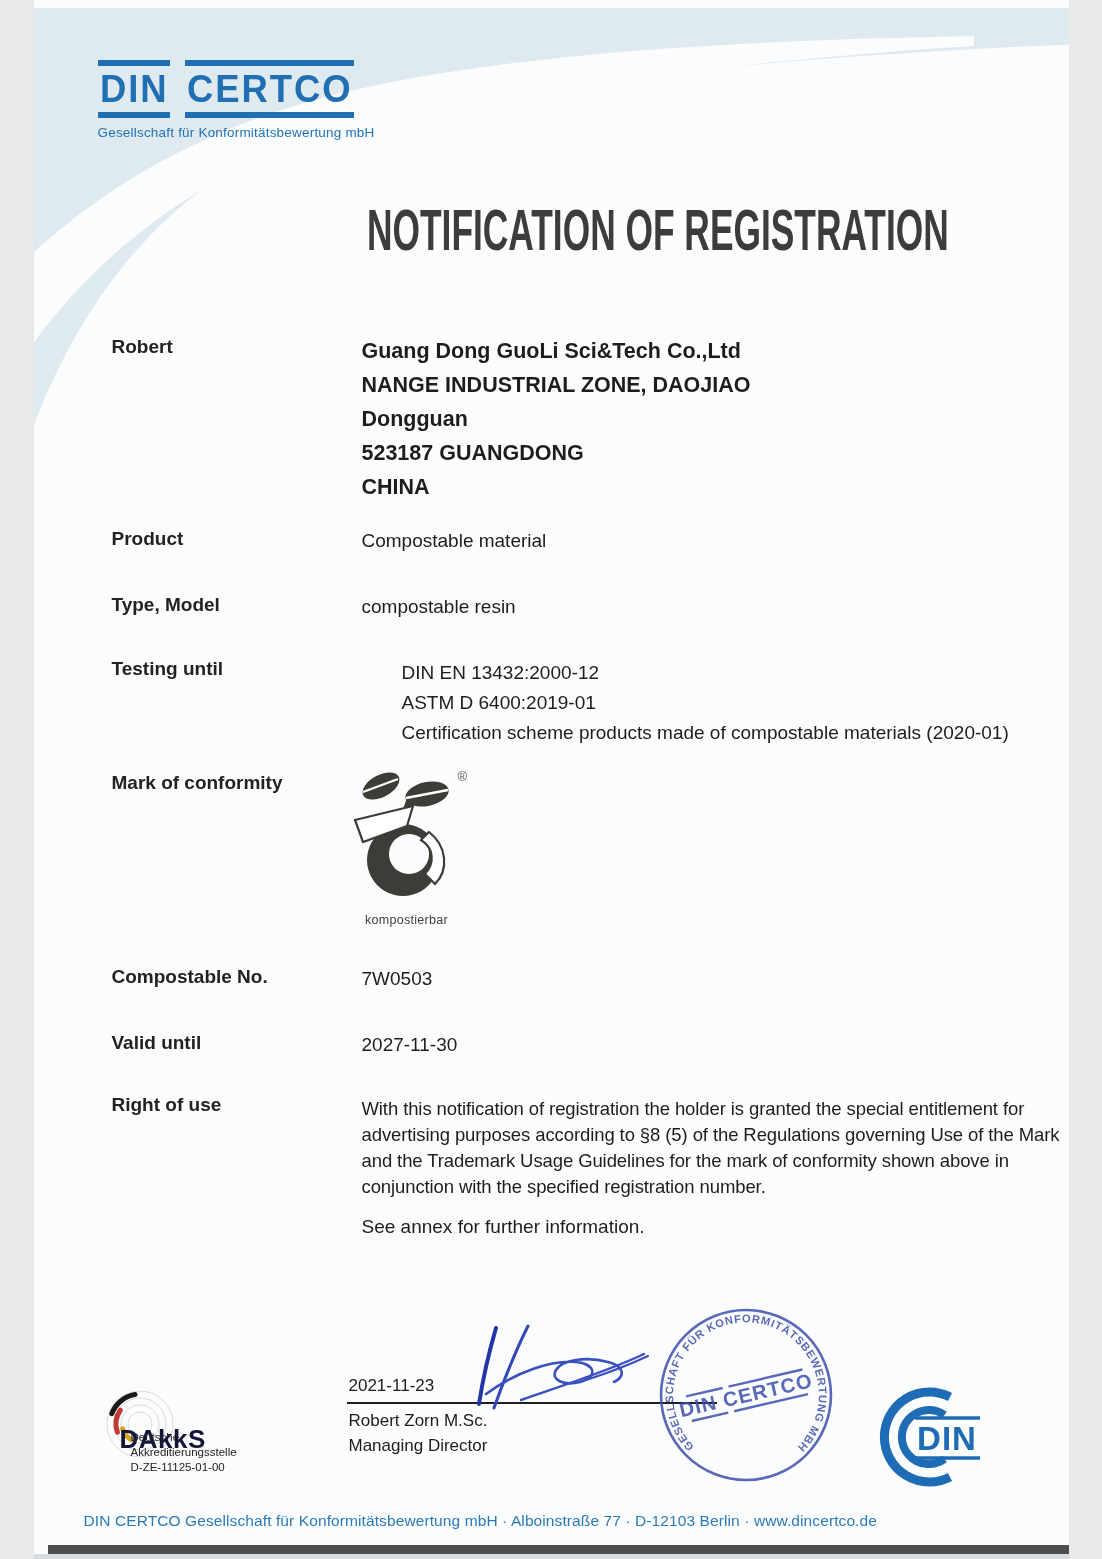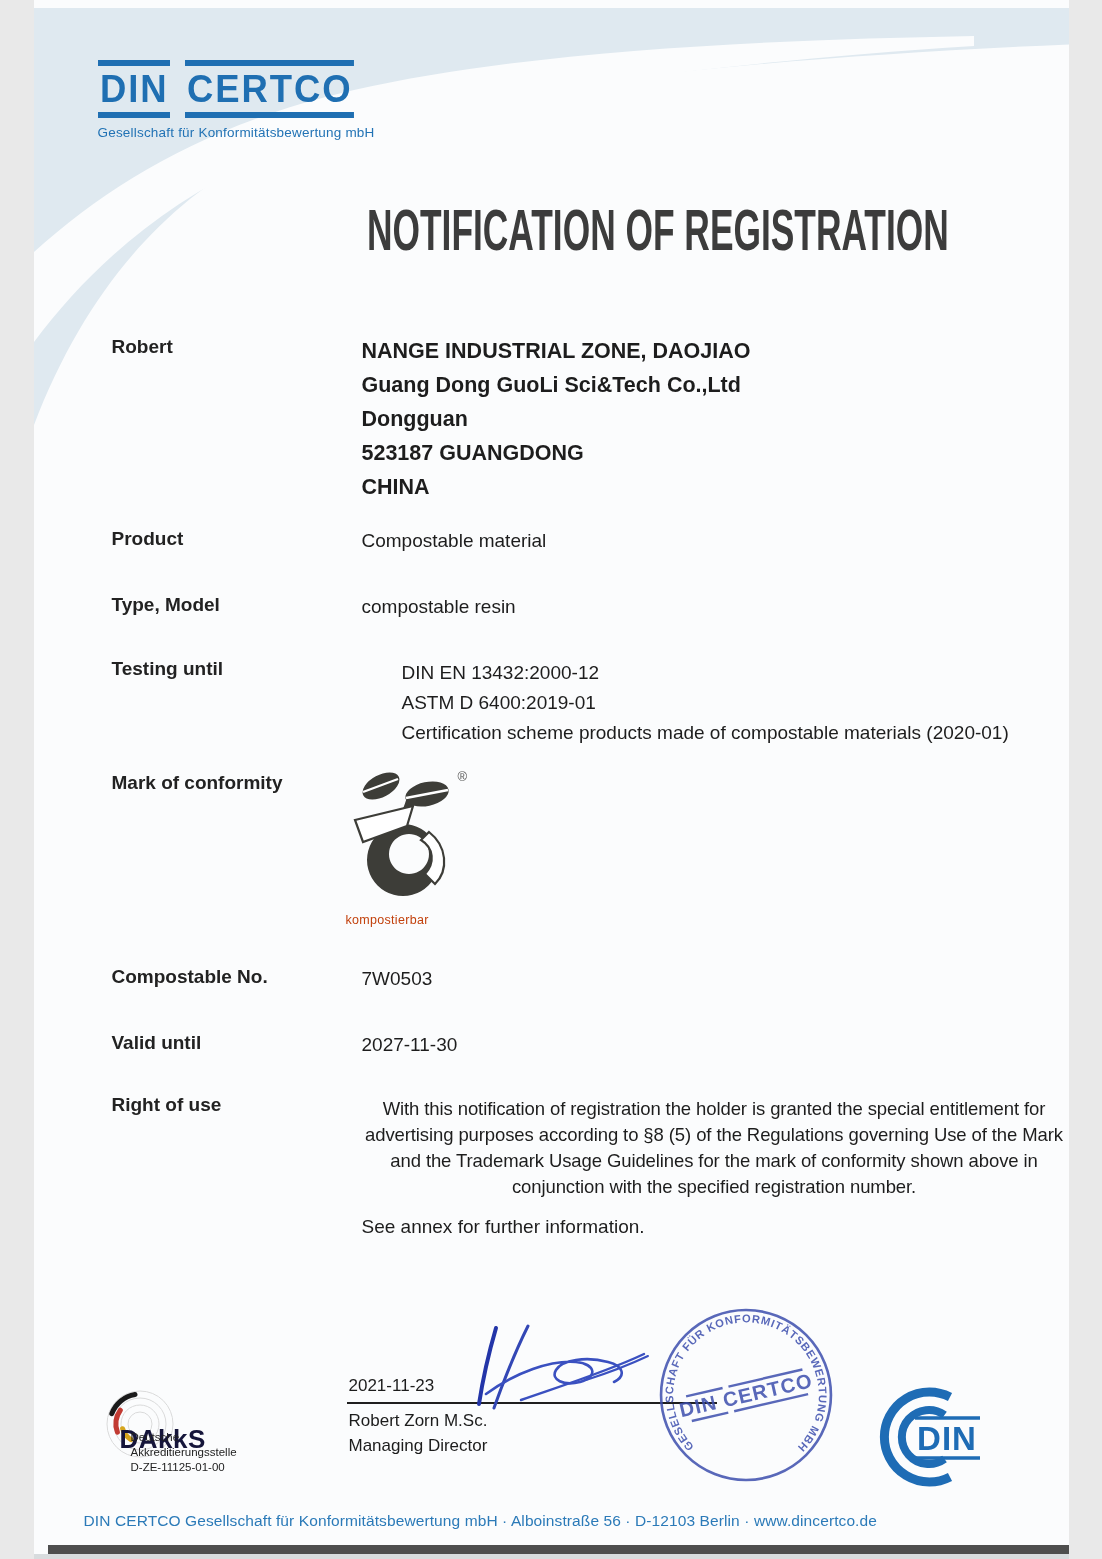--- a/index.html
+++ b/index.html
@@ -29,24 +29,24 @@
     position:absolute;left:333px;top:197px;margin:0;
     font-size:57px;font-weight:700;color:#3c3c3c;
     white-space:nowrap;letter-spacing:0;
     transform:scaleX(.62);transform-origin:left top;
   }
 
   .label{position:absolute;left:78px;font-size:19px;font-weight:700;color:#222;white-space:nowrap;}
   .value{position:absolute;left:328px;font-size:19px;color:#1d1d1d;white-space:nowrap;}
   .holder-block{font-size:21.5px;font-weight:700;line-height:34px;}
   .multiline{line-height:30px;margin-left:40px;}
-  .paragraph{white-space:normal;width:705px;font-size:18.5px;line-height:26px;letter-spacing:-.1px;text-align:center;}
-
-  .mark-caption{position:absolute;left:312px;top:913px;width:122px;text-align:left;
-    font-size:12.5px;color:#c2410c;letter-spacing:.3px;}
+  .paragraph{white-space:normal;width:705px;font-size:18.5px;line-height:26px;letter-spacing:-.1px;}
+
+  .mark-caption{position:absolute;left:312px;top:913px;width:122px;text-align:center;
+    font-size:12.5px;color:#404040;letter-spacing:.3px;}
   .reg-symbol{position:absolute;left:424px;top:769px;font-size:13px;color:#555;}
 
   .sig-date{position:absolute;left:315px;top:1376px;font-size:17px;}
   .sig-line{position:absolute;left:313px;top:1402px;width:370px;height:2px;background:#1f1f1f;}
   .sig-name{position:absolute;left:315px;top:1411px;font-size:17px;}
   .sig-role{position:absolute;left:315px;top:1436px;font-size:17px;}
 
   .dakks{position:absolute;left:56px;top:1384px;width:260px;height:95px;}
   .dakks-name{position:absolute;left:30px;top:16px;font-size:26px;font-weight:700;color:#15153a;letter-spacing:.5px;margin-top:24px;}
   .dakks-caption{position:absolute;left:41px;top:46px;font-size:11.5px;line-height:15px;color:#222;}
@@ -88,22 +88,22 @@
       <span class="brand-word">DIN</span>
       <span class="brand-word">CERTCO</span>
     </div>
     <div class="brand-sub">Gesellschaft für Konformitätsbewertung mbH</div>
   </header>
 
   <h1 class="title">NOTIFICATION OF REGISTRATION</h1>
 
   <div class="label" style="top:336px">Robert</div>
   <div class="value holder-block" style="top:334px">
+    <div>Guang Dong GuoLi Sci&amp;Tech Co.,Ltd</div>
     <div>NANGE INDUSTRIAL ZONE, DAOJIAO</div>
-    <div>Guang Dong GuoLi Sci&amp;Tech Co.,Ltd</div>
     <div>Dongguan</div>
     <div>523187 GUANGDONG</div>
     <div>CHINA</div>
   </div>
 
   <div class="label" style="top:528px">Product</div>
   <div class="value" style="top:530px">Compostable material</div>
 
   <div class="label" style="top:594px">Type, Model</div>
   <div class="value" style="top:596px">compostable resin</div>
@@ -196,18 +196,18 @@
   <svg class="abs" style="left:845px;top:1380px" width="115" height="115" viewBox="0 0 115 115">
     <g fill="none" stroke="#1e6cb5">
       <path d="M71,17 A45,45 0 1 0 71,97" stroke-width="9"></path>
       <path d="M65.5,35 A27,27 0 1 0 65.5,79" stroke-width="8"></path>
       <line x1="36" y1="38" x2="101" y2="38" stroke-width="3.5"></line>
       <line x1="36" y1="78" x2="101" y2="78" stroke-width="3.5"></line>
     </g>
     <text x="68" y="70" text-anchor="middle" font-size="33" font-weight="700" fill="#1e6cb5" letter-spacing="1" style="font-family:'Liberation Sans',sans-serif">DIN</text>
   </svg>
 
-  <div class="footer-text">DIN CERTCO Gesellschaft für Konformitätsbewertung mbH · Alboinstraße 56 · D-12103 Berlin · www.dincertco.de</div>
+  <div class="footer-text">DIN CERTCO Gesellschaft für Konformitätsbewertung mbH · Alboinstraße 77 · D-12103 Berlin · www.dincertco.de</div>
 
   <div class="scan-bar"></div>
   <div class="scan-bar-lower"></div>
 
 </div>
 
 </body></html>

